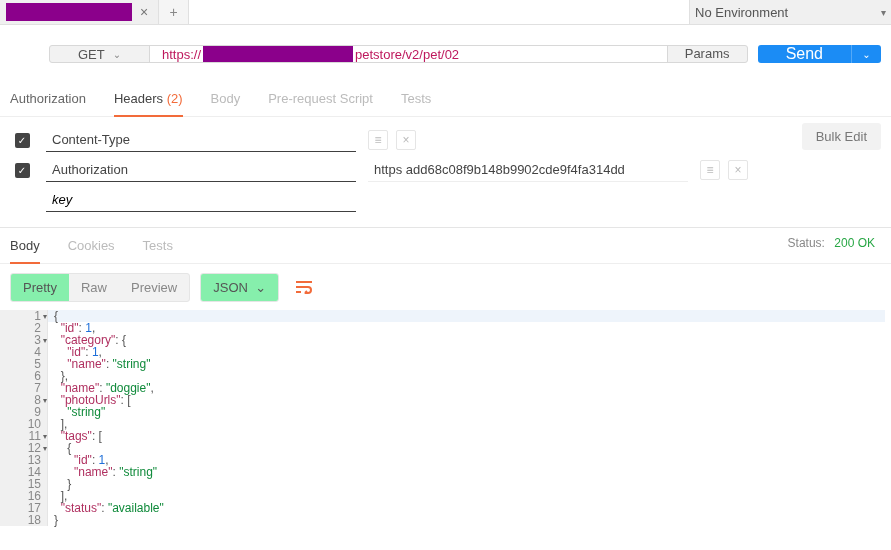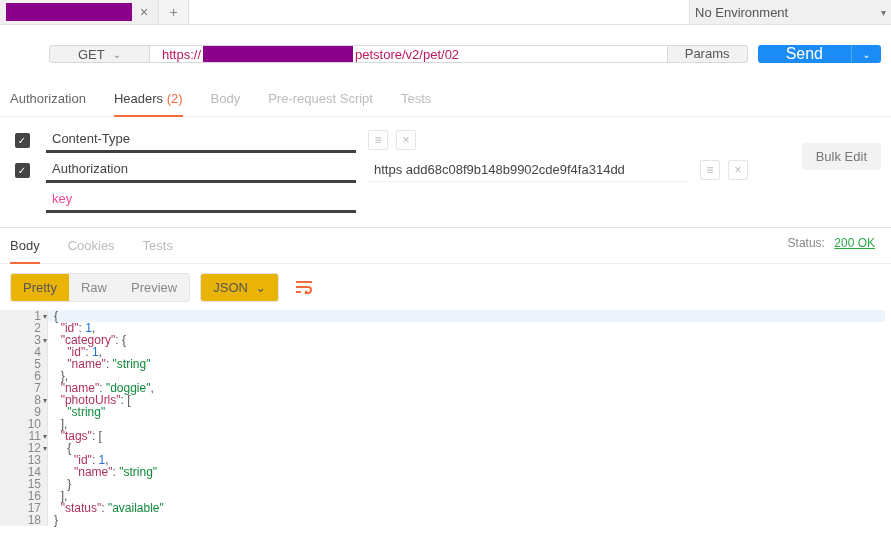--- a/index.html
+++ b/index.html
@@ -33,44 +33,44 @@
 .req-tab.muted { color: #bbb; }
 .req-tab .count { color: #f26b3a; }
 .req-tab.active { color: #444; }
 .req-tab.active::after { content: ""; position: absolute; left: 0; right: 0; bottom: -1px; height: 2px; background: #f26b3a; }
 
 
 .hdr-table { padding: 8px 10px 4px 10px; position: relative; }
 .hdr-row { display: flex; align-items: center; gap: 12px; height: 30px; }
 .hdr-check { width: 24px; display: flex; justify-content: center; }
 .checkbox { width: 15px; height: 15px; background: #444; border-radius: 2px; display: flex; align-items: center; justify-content: center; color: #fff; font-size: 10px; }
-.hdr-key { width: 310px; padding: 4px 6px; color: #444; border-bottom: 3px solid #404040; }
+.hdr-key { width: 310px; padding: 4px 6px; color: #444; border-bottom: 1px solid #404040; }
 .hdr-val { width: 320px; padding: 4px 6px; color: #444; border-bottom: 1px solid #eee; }
-.hdr-placeholder { color: #ec4899; }
+.hdr-placeholder { color: #000000; font-style: italic; }
 .hdr-actions { display: flex; gap: 8px; color: #bbb; }
 .hdr-act { width: 20px; height: 20px; display: flex; align-items: center; justify-content: center; border: 1px solid #e5e5e5; border-radius: 2px; font-size: 12px; }
-.bulk-edit { position: absolute; right: 10px; top: 6px; background: #f2f2f2; border-radius: 3px; padding: 6px 14px; color: #777; margin-top: 20px; }
+.bulk-edit { position: absolute; right: 10px; top: 6px; background: #f2f2f2; border-radius: 3px; padding: 6px 14px; color: #777; }
 
 .divider { height: 1px; background: #e5e5e5; margin-top: 8px; }
 
 
 .resp-tabs { display: flex; gap: 28px; padding: 0 10px; border-bottom: 1px solid #eee; position: relative; align-items: center; }
 .resp-tab { padding: 10px 0; color: #666; position: relative; }
 .resp-tab.muted { color: #bbb; }
 .resp-tab .count { color: #f26b3a; }
 .resp-tab.active { color: #444; }
 .resp-tab.active::after { content: ""; position: absolute; left: 0; right: 0; bottom: -1px; height: 2px; background: #f26b3a; }
 .status-zone { position: absolute; right: 10px; top: 8px; color: #888; font-size: 12px; }
-.status-zone .code { color: #28a745; text-decoration: underline; }
+.status-zone .code { color: #28a745; }
 
 
 .fmt-bar { display: flex; align-items: center; gap: 10px; padding: 8px 10px; }
 .fmt-group { display: flex; background: #f2f2f2; border-radius: 3px; overflow: hidden; border: 1px solid #e5e5e5; }
 .fmt-btn { padding: 6px 12px; color: #888; }
-.fmt-btn.active { background: #eab308; color: #555; }
+.fmt-btn.active { background: #86efac; color: #555; }
 .wrap-icon { width: 30px; height: 30px; display: flex; align-items: center; justify-content: center; }
 .wrap-icon svg { stroke: #f26b3a; }
 
 
 .code-view { display: flex; font-family: Consolas, Monaco, monospace; font-size: 12px; }
 .gutter { width: 48px; background: #f0f0f0; text-align: right; color: #888; padding: 0 2px 0 0; border-right: 1px solid #e5e5e5; }
 .gutter-line { height: 12px; line-height: 12px; padding-right: 4px; position: relative; }
 .fold { position: absolute; right: -2px; top: 1px; font-size: 8px; color: #666; }
 .code { flex: 1; padding: 0 6px; position: relative; }
 .code-line { height: 12px; line-height: 12px; white-space: pre; }

